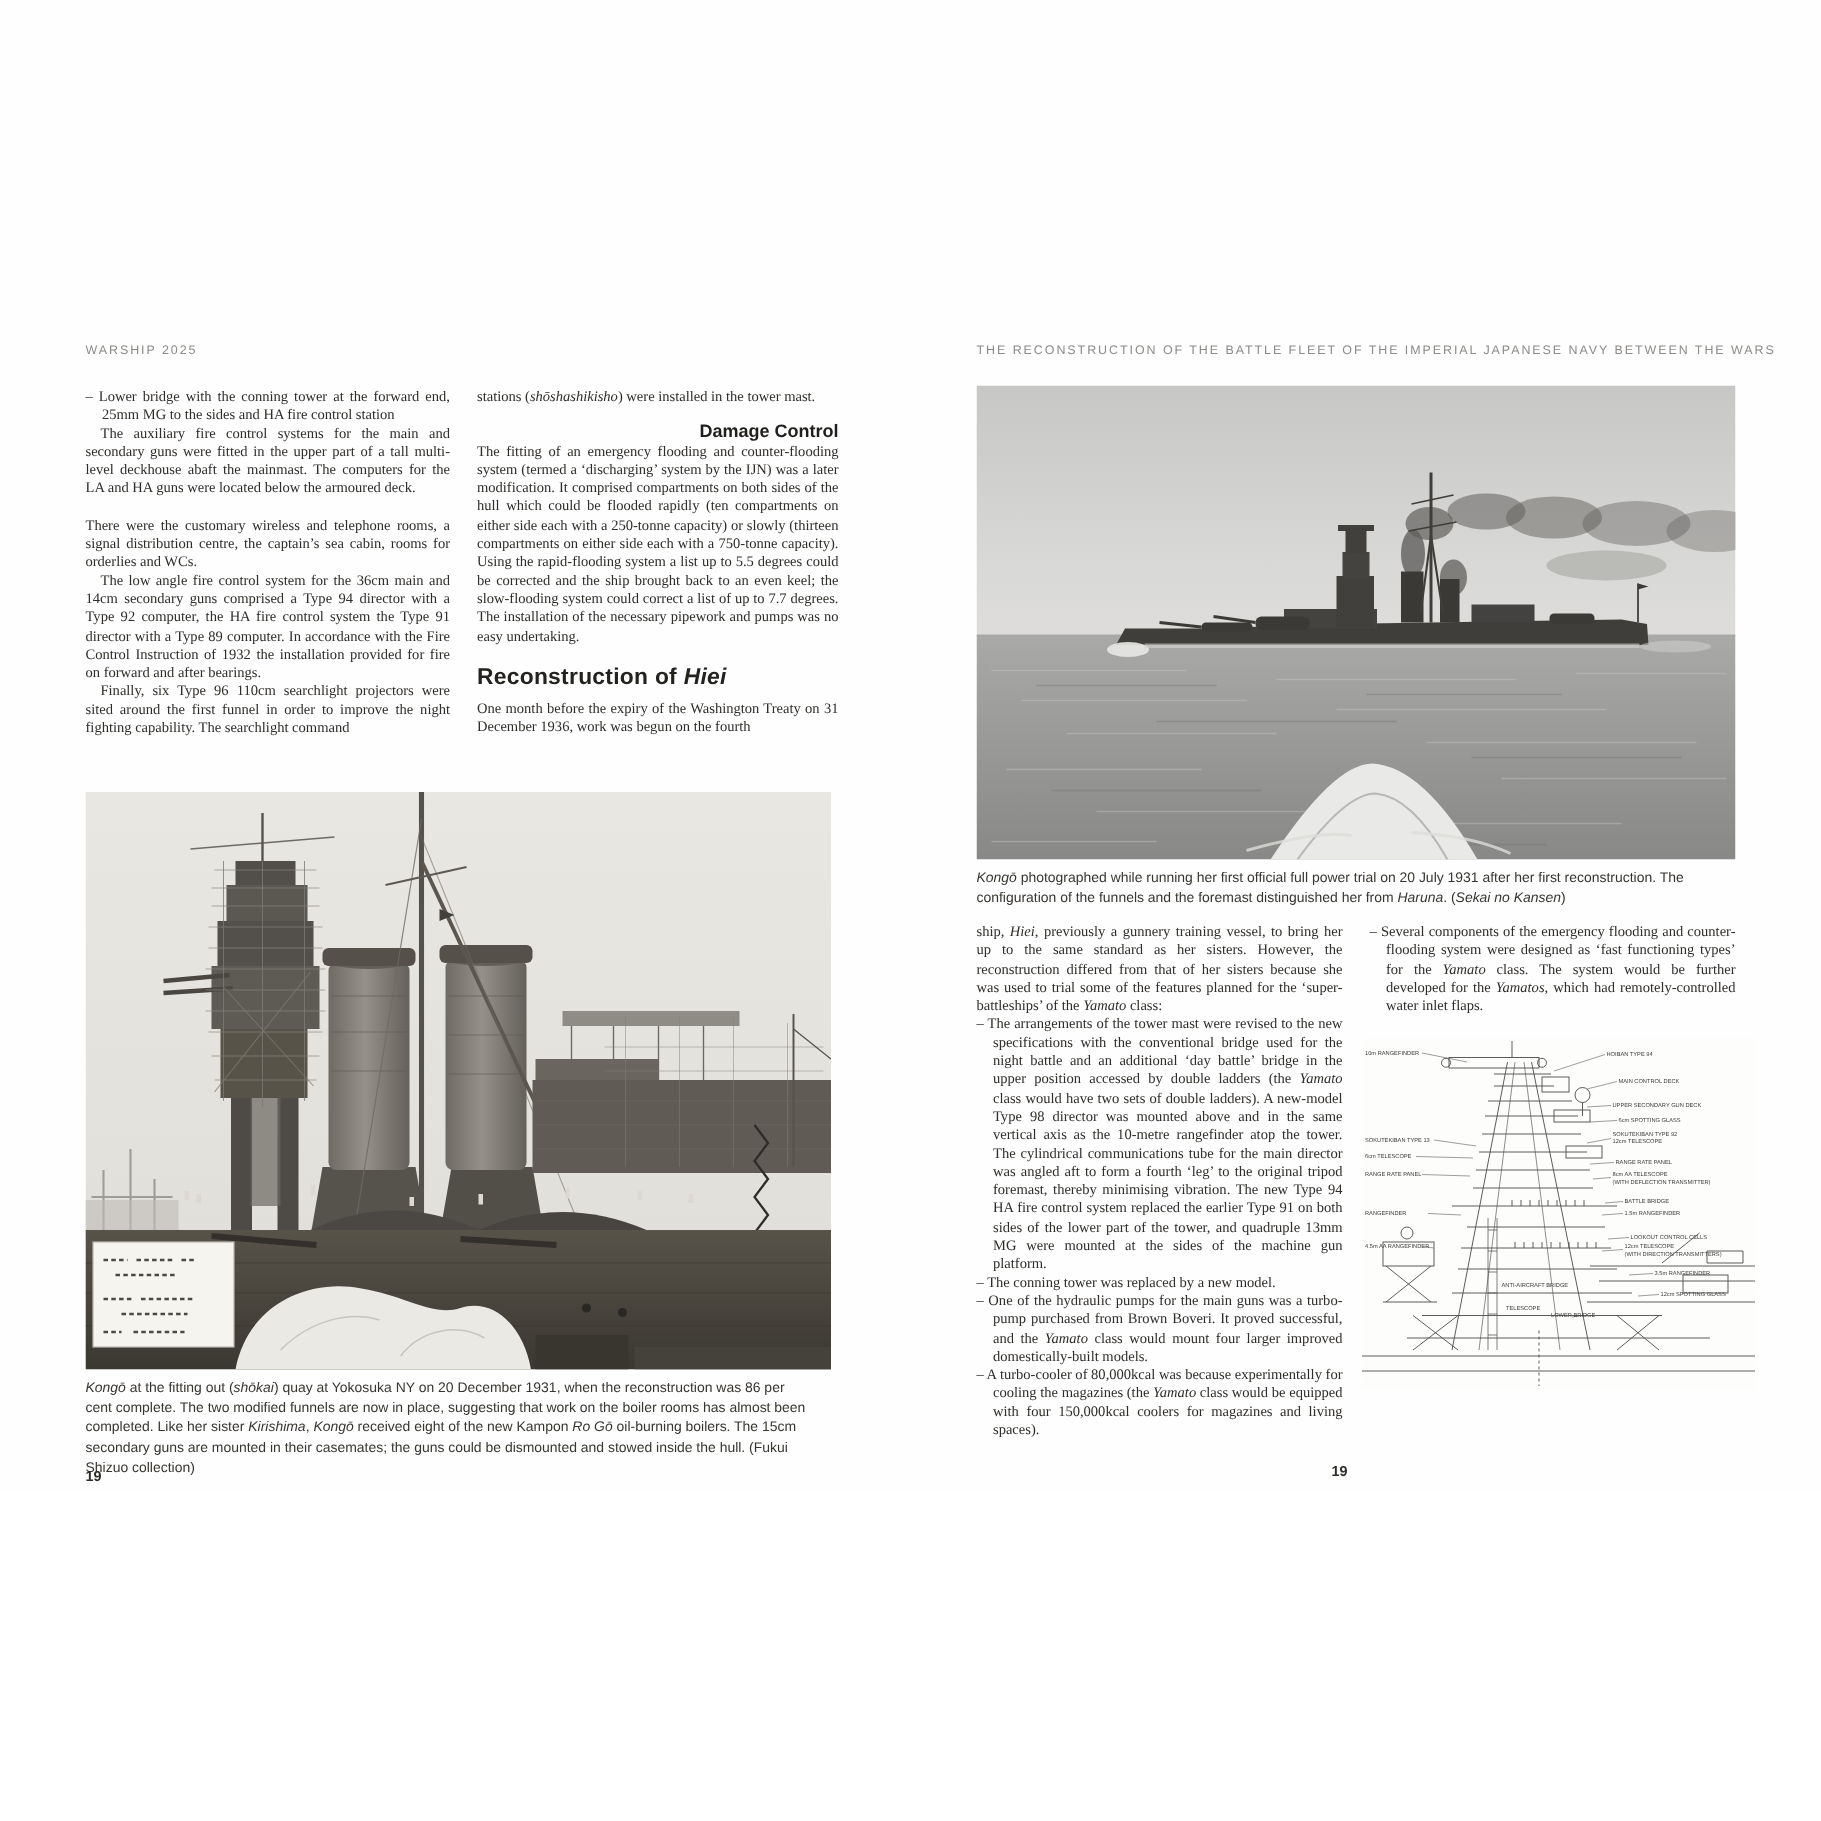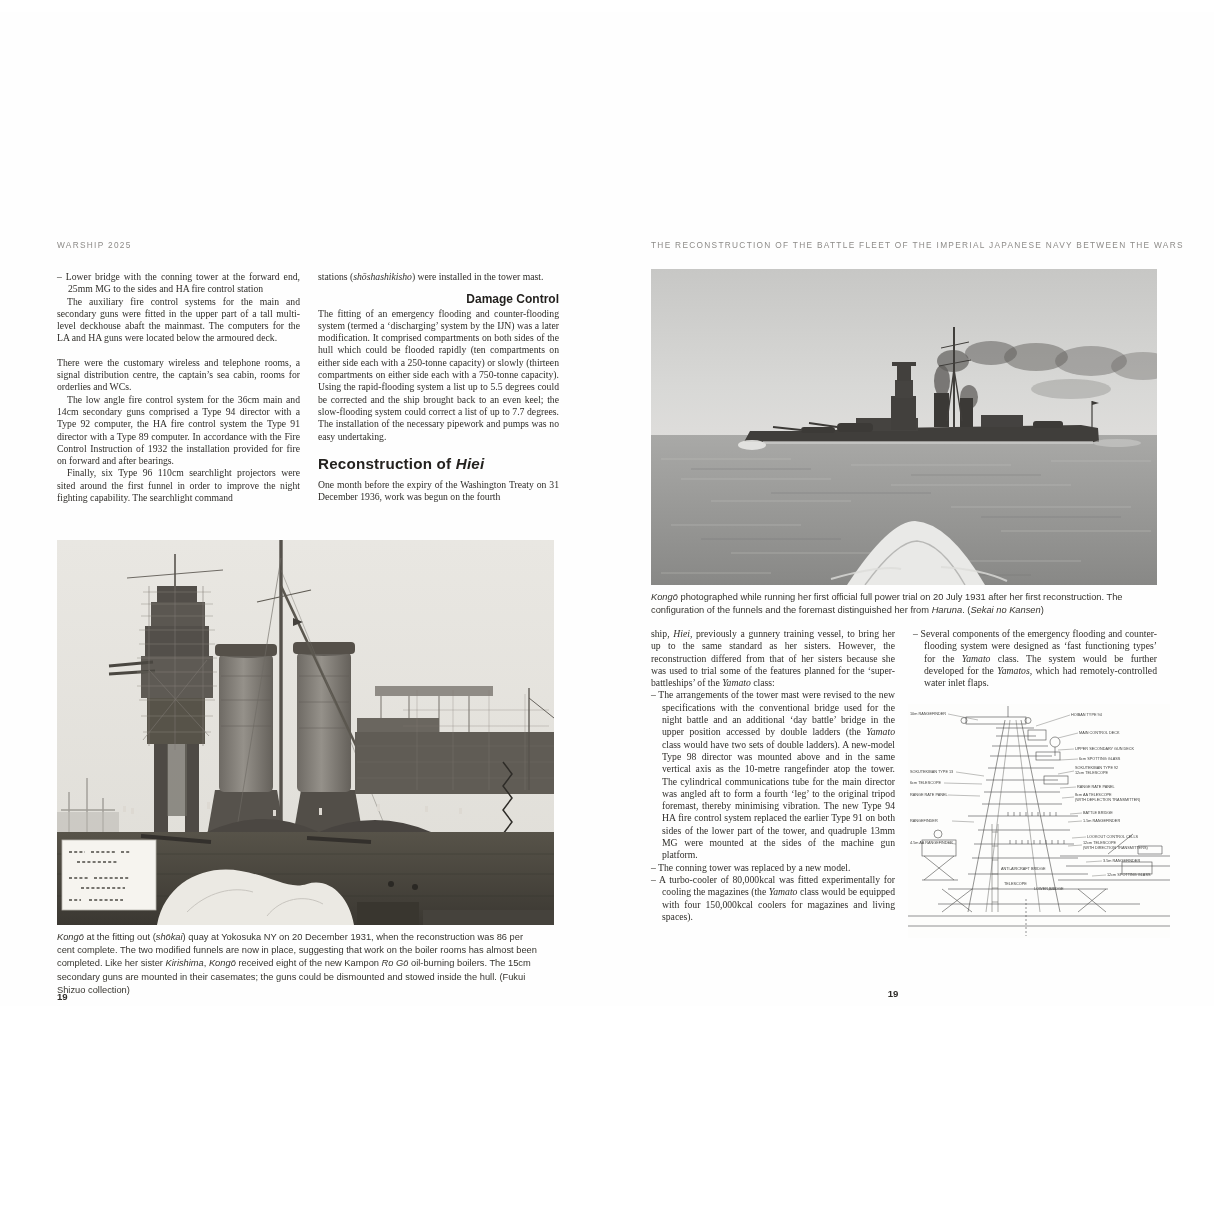--- a/index.html
+++ b/index.html
@@ -1,17 +1,17 @@
 <!DOCTYPE html>
 <html><head>
 <meta charset="utf-8">
 <style>
   html,body{margin:0;padding:0;background:#ffffff;}
   #canvas{position:relative;width:1214px;height:994px;background:#fefefe;overflow:hidden;
-          font-family:"Liberation Serif",serif;margin-top:12px;}
+          font-family:"Liberation Serif",serif;}
   .abs{position:absolute;}
   .runhead{font-family:"Liberation Sans",sans-serif;font-size:8.3px;letter-spacing:1.3px;
            color:#8d8b88;white-space:nowrap;}
   .body-col{font-size:9.7px;line-height:12.3px;color:#2f2d29;text-align:justify;}
   .para{margin:0;}
   .ind{text-indent:10px;}
   .gap{margin-top:12px;}
   .hang{padding-left:11px;text-indent:-11px;margin:0;}
   .subhead{font-family:"Liberation Sans",sans-serif;font-weight:bold;font-size:12px;
            color:#211f1c;margin:10px 0 2px 0;text-align:right;}
@@ -229,21 +229,22 @@
       <path d="M180 310 Q230 296 250 300 M290 298 Q330 300 356 312" stroke="#dcdcda" stroke-width="2" fill="none" opacity="0.8"></path>
     </g>
   </svg>
 
   <div class="abs caption" style="left:651px;top:579px;width:506px;"><span style="font-style: italic;">Kongō</span><span>  photographed while running her first official full power trial on 20 July 1931 after her first reconstruction. The configuration of the funnels and the foremast distinguished her from </span><span style="font-style: italic;">Haruna</span><span>. (</span><span style="font-style: italic;">Sekai no Kansen</span><span>)</span></div>
 
   <div class="abs body-col" style="left:651px;top:616px;width:244px;">
     <p class="para"><span>ship, </span><span style="font-style: italic;">Hiei</span><span>, previously a gunnery training vessel, to bring her up to the same standard as her sisters. However, the reconstruction differed from that of her sisters because she was used to trial some of the features planned for the ‘super-battleships’ of the </span><span style="font-style: italic;">Yamato</span><span> class:</span></p>
     <p class="hang gap"><span>– The arrangements of the tower mast were revised to the new specifications with the conventional bridge used for the night battle and an additional ‘day battle’ bridge in the upper position accessed by double ladders (the </span><span style="font-style: italic;">Yamato</span><span> class would have two sets of double ladders). A new-model Type 98 director was mounted above and in the same vertical axis as the 10-metre rangefinder atop the tower. The cylindrical communications tube for the main director was angled aft to form a fourth ‘leg’ to the original tripod foremast, thereby minimising vibration. The new Type 94 HA fire control system replaced the earlier Type 91 on both sides of the lower part of the tower, and quadruple 13mm MG were mounted at the sides of the machine gun platform.</span></p>
     <p class="hang"><span>– The conning tower was replaced by a new model.</span></p>
-    <p class="hang"><span>– A turbo-cooler of 80,000kcal was fitted experimentally for cooling the magazines (the </span><span style="font-style: italic;">Yamato</span><span> class would be equipped with four 150,000kcal coolers for magazines and living spaces).</span></p>
+    <p class="hang"><span>– One of the hydraulic pumps for the main guns was a turbo-pump purchased from Brown Boveri. It proved successful, and the </span><span style="font-style: italic;">Yamato</span><span> class would mount four larger improved domestically-built models.</span></p>
+    <p class="hang"><span>– A turbo-cooler of 80,000kcal was because experimentally for cooling the magazines (the </span><span style="font-style: italic;">Yamato</span><span> class would be equipped with four 150,000kcal coolers for magazines and living spaces).</span></p>
   </div>
 
   <div class="abs body-col" style="left:913px;top:616px;width:244px;">
     <p class="hang"><span>– Several components of the emergency flooding and counter-flooding system were designed as ‘fast functioning types’ for the </span><span style="font-style: italic;">Yamato</span><span> class. The system would be further developed for the </span><span style="font-style: italic;">Yamatos</span><span>, which had remotely-controlled water inlet flaps.</span></p>
   </div>
 
   <svg class="abs" style="left:908px;top:692px;" width="262" height="234" viewBox="0 0 262 234">
     <rect x="0" y="0" width="262" height="234" fill="#fdfdfc"></rect>
     <g stroke="#4b4b49" stroke-width="0.6" fill="none">
 

